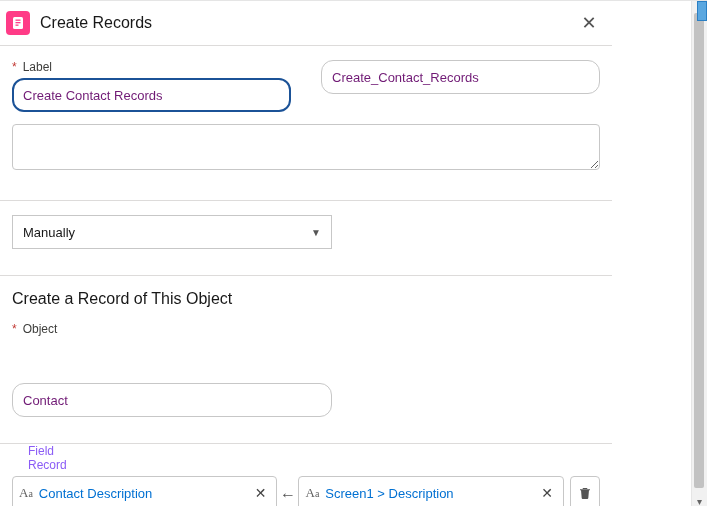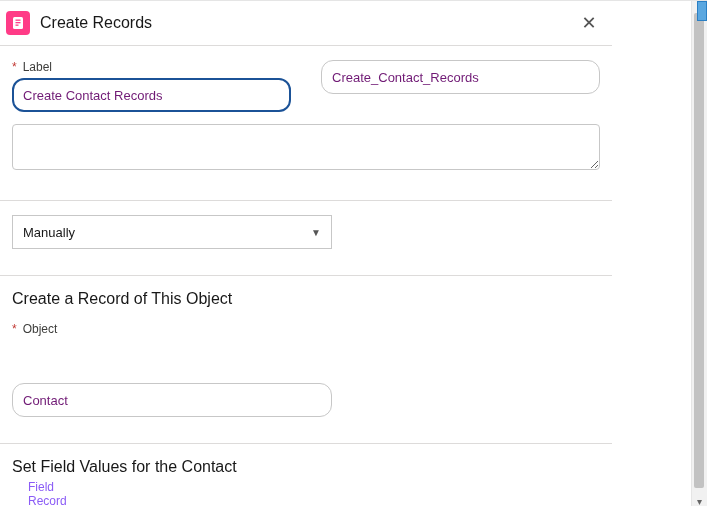--- a/index.html
+++ b/index.html
@@ -101,21 +101,20 @@
     <div class="section-heading">Create a Record of This Object</div>
     <div class="section" style="padding-top:10px;">
       <div class="field-label req">Object</div>
       <div class="select-wrap">
         <input class="text-input" style="width: 320px; margin-top: 43px;" value="Contact">
       </div>
     </div>
 
     <div class="divider"></div>
 
-    <div class="section-heading">Set Field Values for the Contact</div>
 
     <div class="fv-labels">
       <div class="lcol">Field</div>
       <div class="rcol">Record</div>
     </div>
 
     <div class="fv-row">
       <div class="pill-input">
         <span class="aa-icon">A<span style="font-size:10px">a</span></span>
         <span class="pill-text">Contact Description</span>

